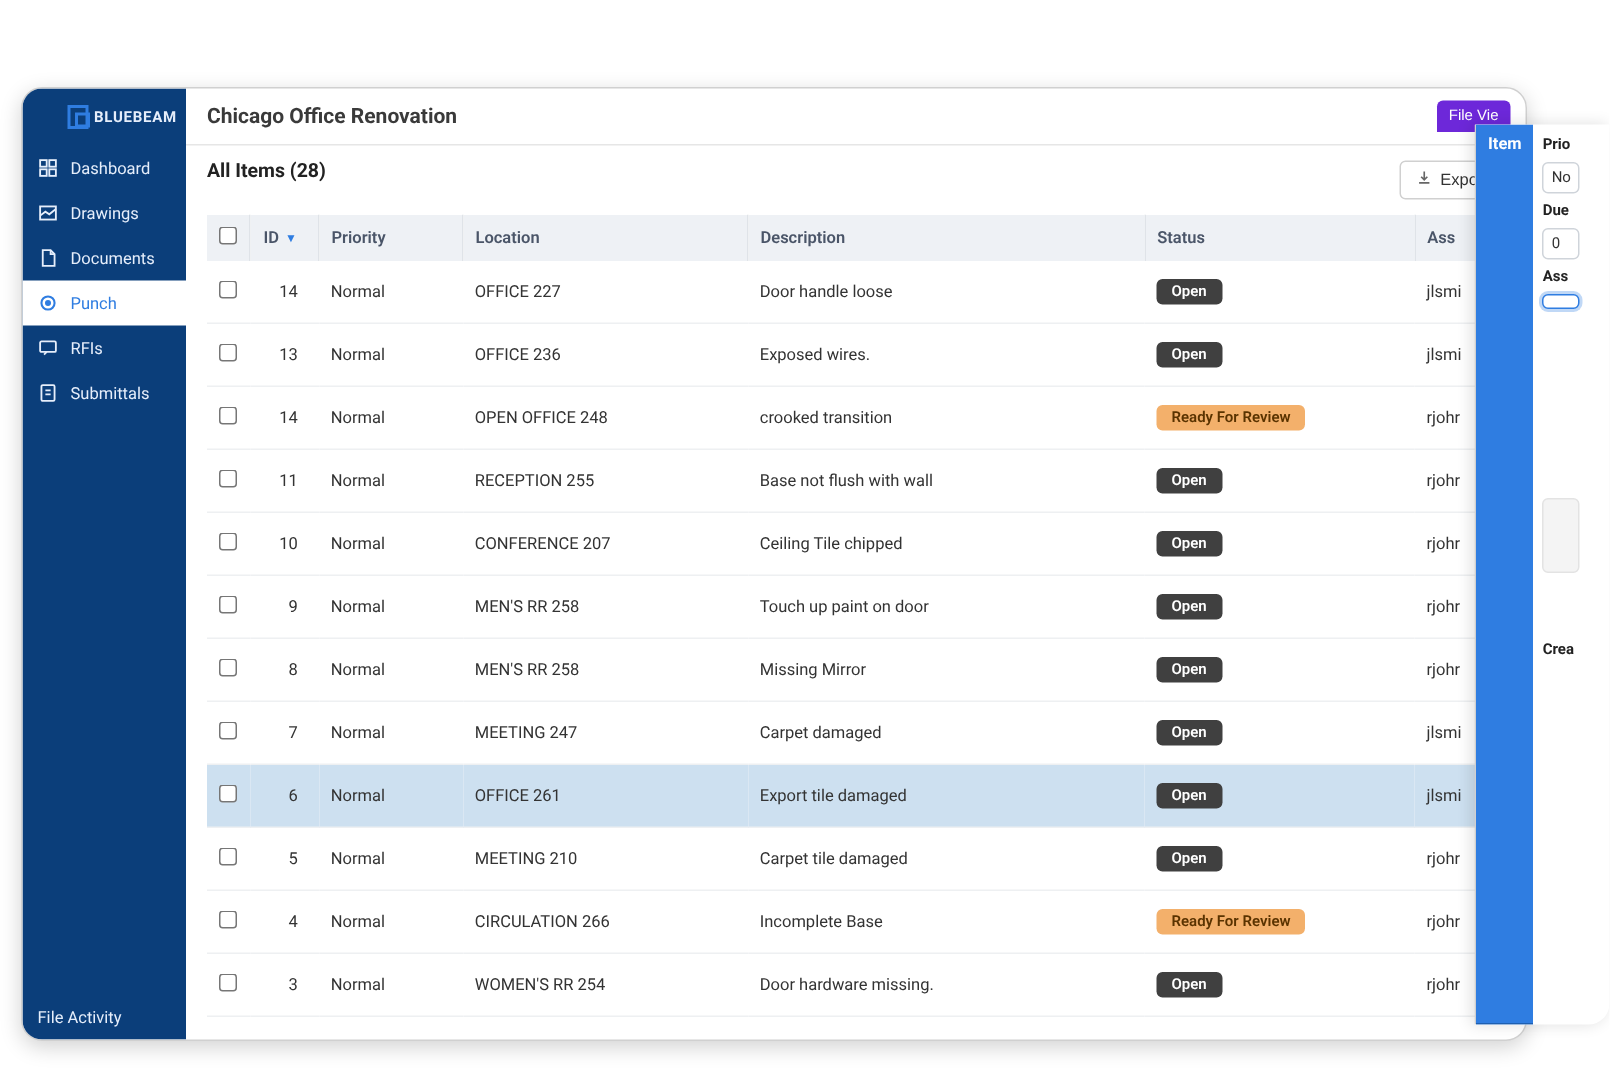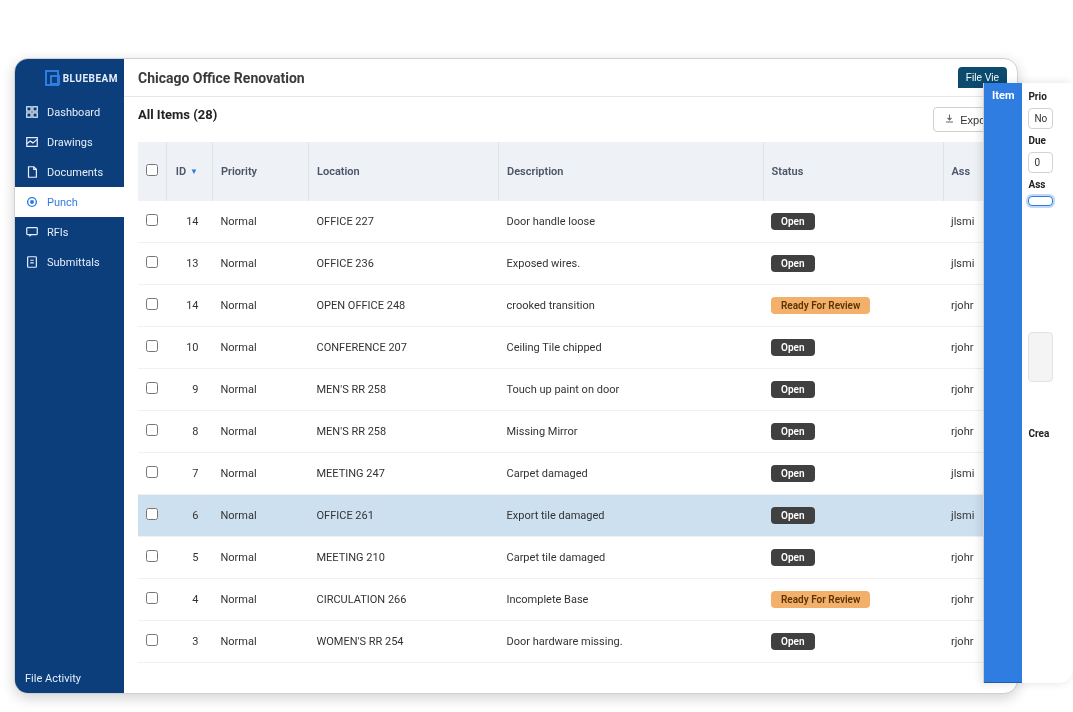--- a/index.html
+++ b/index.html
@@ -88,21 +88,21 @@
   .header {
     height: 38px;
     display: flex;
     align-items: center;
     justify-content: space-between;
     padding: 0 10px 0 14px;
     border-bottom: 1px solid #e6e6e6;
   }
   .page-title { font-size: 14px; font-weight: 700; color: #3a3a3a; }
   .file-view-btn {
-    background: #0c4a6e;
+    background: #6d28d9;
     color: #fff;
     border: none;
     font-size: 10px;
     padding: 5px 8px;
     border-radius: 4px 4px 0 0;
   }
   .subheader {
     display:flex; align-items:flex-start; justify-content:space-between;
     padding: 10px 14px;
   }
@@ -124,21 +124,21 @@
     width: 100%;
     border-collapse: collapse;
     font-size: 11px;
     color: #333;
   }
   thead th {
     background: #eef1f5;
     text-align: left;
     font-weight: 600;
     color: #4a5568;
-    padding: 22px 8px;
+    padding: 8px 8px;
     border-right: 1px solid #dfe3e8;
     position: sticky; top:0;
   }
   thead th:last-child { border-right:none; }
   tbody td {
     padding: 12px 8px;
     border-bottom: 1px solid #eef0f2;
     vertical-align: middle;
   }
   tbody tr.selected { background: #cde0f0; }
@@ -344,20 +344,29 @@
               <td class="col-chk"><input type="checkbox" style=""></td>
               <td class="col-id">14</td>
               <td class="col-priority">Normal</td>
               <td class="col-location">OPEN OFFICE 248</td>
               <td class="col-desc">crooked transition</td>
               <td class="col-status"><span class="status-pill pill-review">Ready For Review</span></td>
               <td class="col-assignee">rjohr</td>
             </tr>
             <tr>
               <td class="col-chk"><input type="checkbox" style=""></td>
+              <td class="col-id">11</td>
+              <td class="col-priority">Normal</td>
+              <td class="col-location">RECEPTION 255</td>
+              <td class="col-desc">Base not flush with wall</td>
+              <td class="col-status"><span class="status-pill pill-open">Open</span></td>
+              <td class="col-assignee">rjohr</td>
+            </tr>
+            <tr>
+              <td class="col-chk"><input type="checkbox" style=""></td>
               <td class="col-id">10</td>
               <td class="col-priority">Normal</td>
               <td class="col-location">CONFERENCE 207</td>
               <td class="col-desc">Ceiling Tile chipped</td>
               <td class="col-status"><span class="status-pill pill-open">Open</span></td>
               <td class="col-assignee">rjohr</td>
             </tr>
             <tr>
               <td class="col-chk"><input type="checkbox" style=""></td>
               <td class="col-id">9</td>

